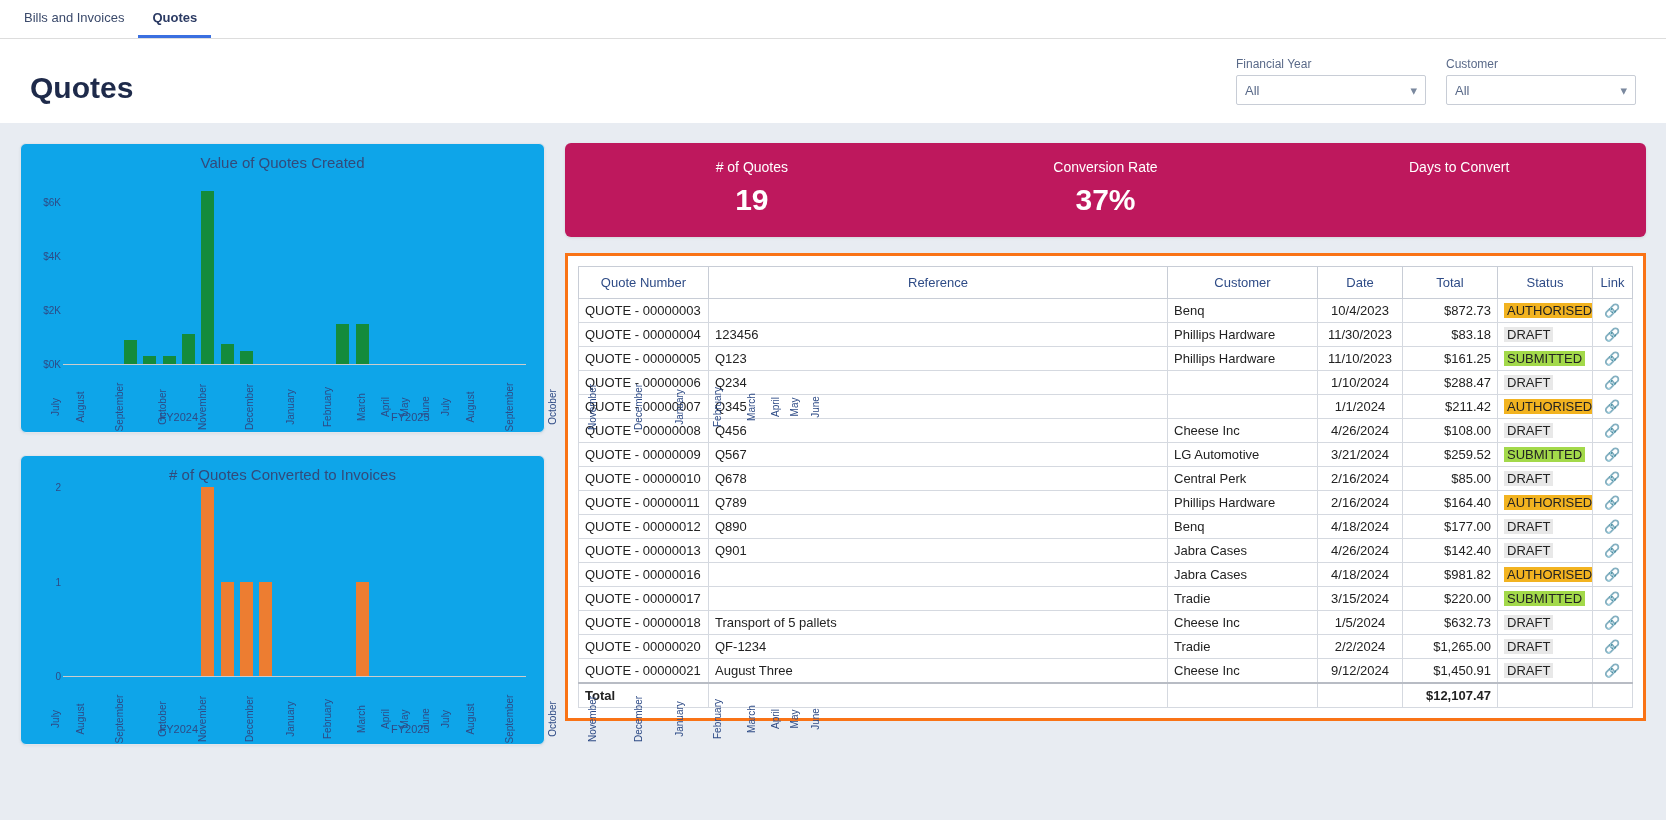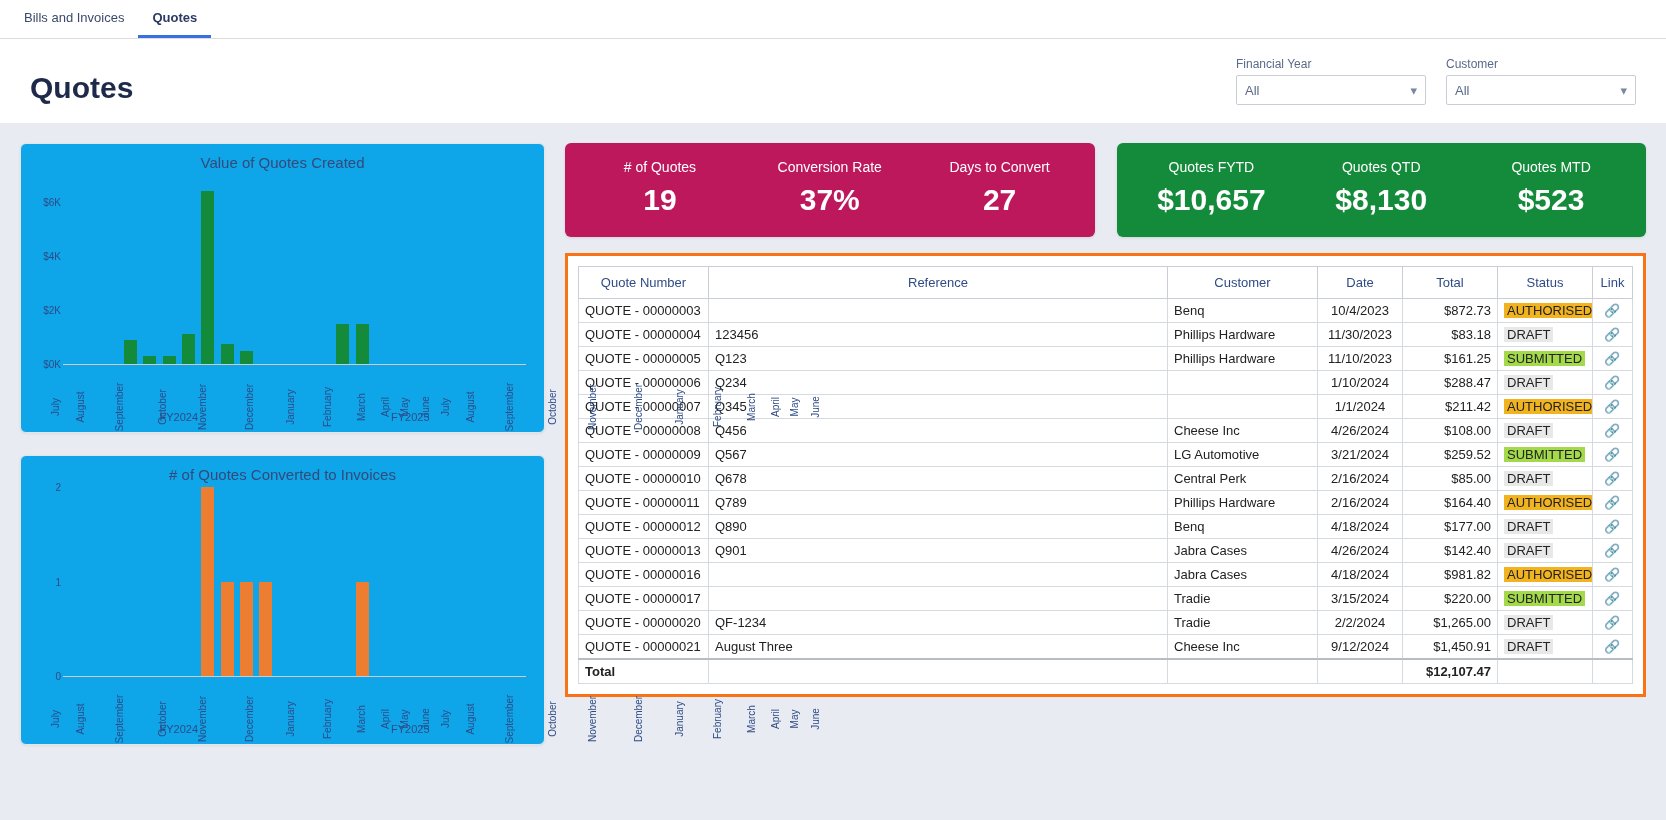--- a/index.html
+++ b/index.html
@@ -327,35 +327,20 @@
           <div class="kpi-item">
             <div class="kpi-label"># of Quotes</div>
             <div class="kpi-value">19</div>
           </div>
           <div class="kpi-item">
             <div class="kpi-label">Conversion Rate</div>
             <div class="kpi-value">37%</div>
           </div>
           <div class="kpi-item">
             <div class="kpi-label">Days to Convert</div>
-            <div class="kpi-value">27</div>
-          </div>
-        </div>
-      <div class="kpi-box green" id="kpi-green">
-          <div class="kpi-item">
-            <div class="kpi-label">Quotes FYTD</div>
-            <div class="kpi-value">$10,657</div>
-          </div>
-          <div class="kpi-item">
-            <div class="kpi-label">Quotes QTD</div>
-            <div class="kpi-value">$8,130</div>
-          </div>
-          <div class="kpi-item">
-            <div class="kpi-label">Quotes MTD</div>
-            <div class="kpi-value">$523</div>
           </div>
         </div>
     </div>
 
     <div class="table-wrap">
       <table class="qt">
         <colgroup>
           <col style="width:130px">
             <col>
             <col style="width:150px">
@@ -487,20 +472,29 @@
             <tr>
               <td>QUOTE - 00000017</td>
               <td></td>
               <td>Tradie</td>
               <td class="ctr">3/15/2024</td>
               <td class="num">$220.00</td>
               <td class="status-cell"><span class="status-badge st-sub">SUBMITTED</span></td>
               <td class="ctr"><span class="link-ico">🔗</span></td>
             </tr>
             <tr>
+              <td>QUOTE - 00000018</td>
+              <td>Transport of 5 pallets</td>
+              <td>Cheese Inc</td>
+              <td class="ctr">1/5/2024</td>
+              <td class="num">$632.73</td>
+              <td class="status-cell"><span class="status-badge st-draft">DRAFT</span></td>
+              <td class="ctr"><span class="link-ico">🔗</span></td>
+            </tr>
+            <tr>
               <td>QUOTE - 00000020</td>
               <td>QF-1234</td>
               <td>Tradie</td>
               <td class="ctr">2/2/2024</td>
               <td class="num">$1,265.00</td>
               <td class="status-cell"><span class="status-badge st-draft">DRAFT</span></td>
               <td class="ctr"><span class="link-ico">🔗</span></td>
             </tr>
             <tr>
               <td>QUOTE - 00000021</td>

